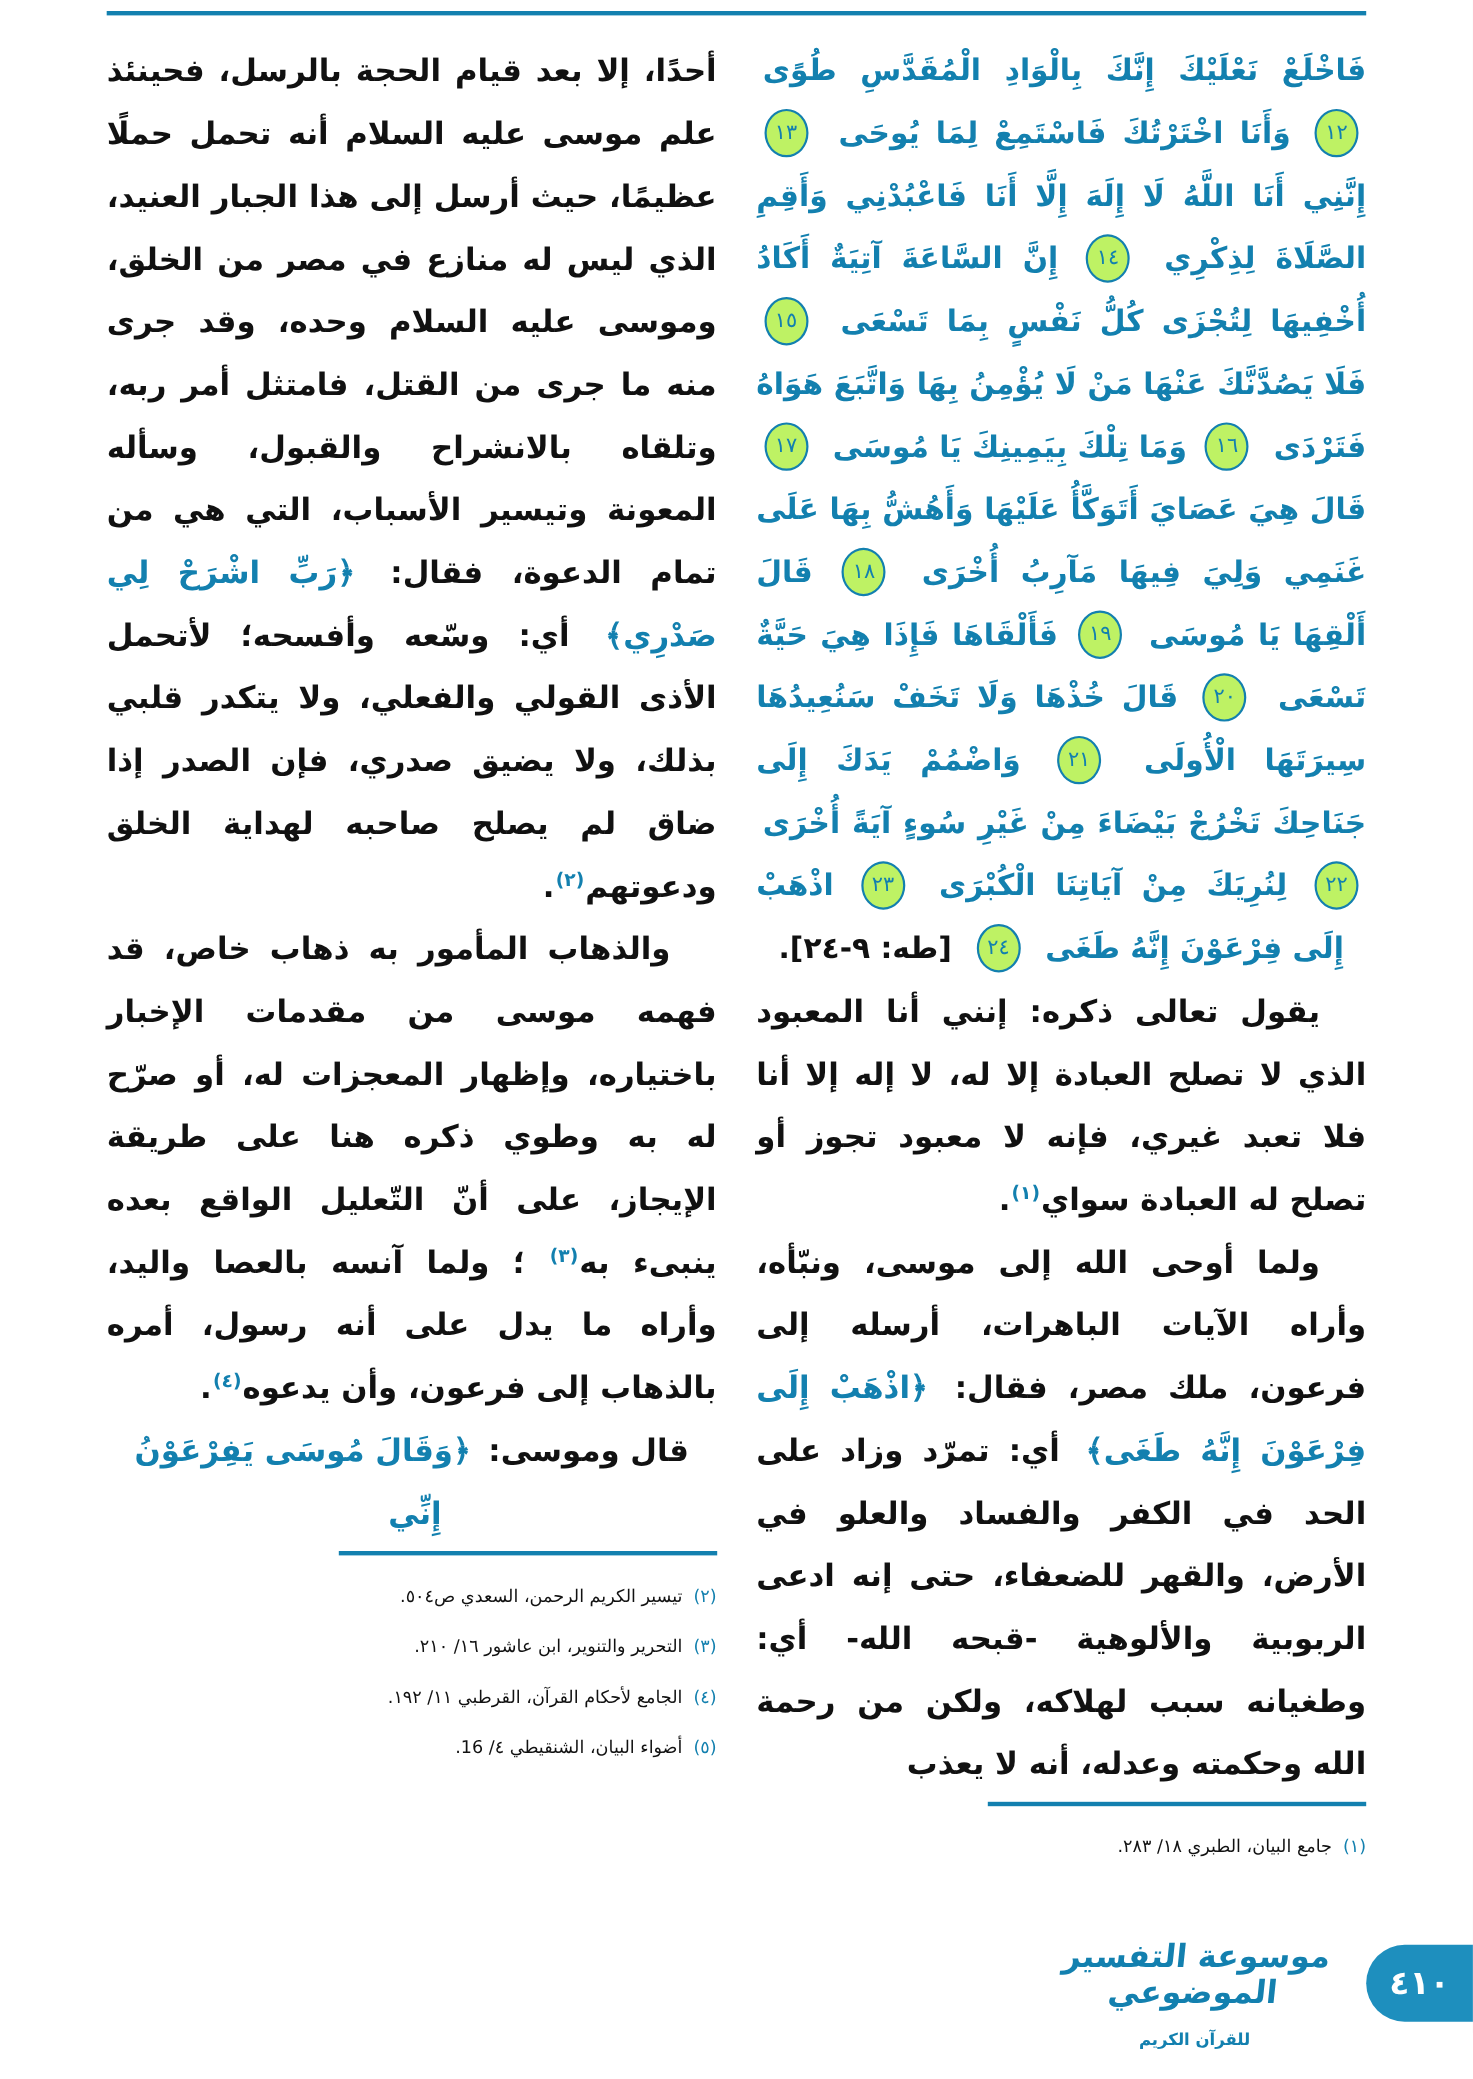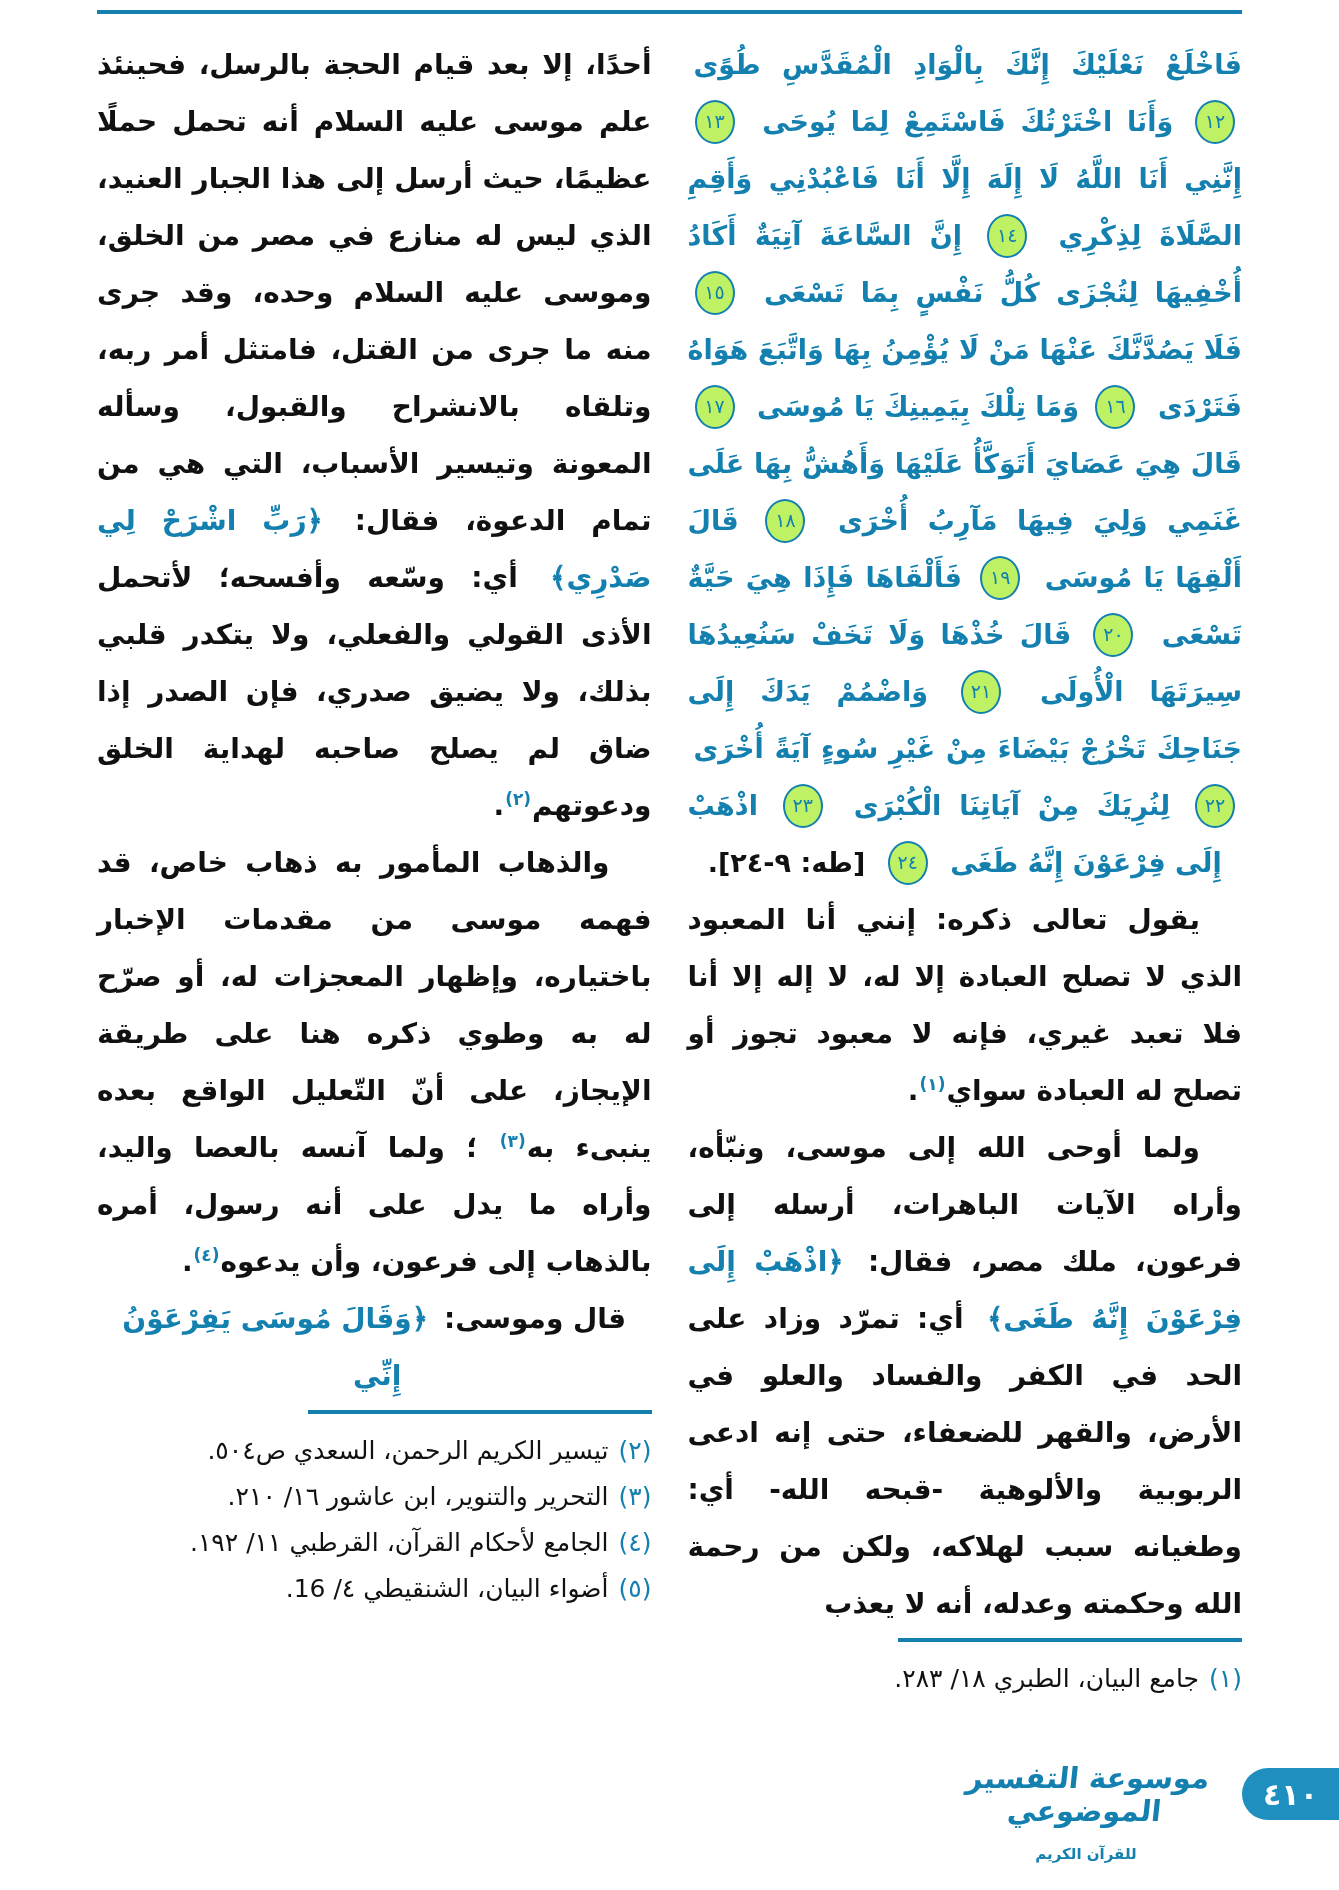--- a/index.html
+++ b/index.html
@@ -46,32 +46,32 @@
   .para.indent { text-indent:42px; }
   .para.centered { text-align:center; text-indent:0; }
   .tok-quran { color:var(--accent); margin:0 6px; font-weight:700; }
   .fn-ref {
     color:var(--accent); font-size:17px; font-weight:700;
     vertical-align:super; line-height:0; margin:0 1px;
   }
   
   .footnotes { margin-top:auto; padding-top:6px; }
   .fn-sep { width:62%; height:3.5px; background:var(--accent); margin-bottom:14px; }
-  .fn-line { font-size:25px; font-weight:400; line-height:46px; text-align:right; }
+  .fn-line { font-size:16px; font-weight:400; line-height:46px; text-align:right; }
   .fn-num { color:var(--accent); margin-left:10px; }
   .fn-text { color:var(--ink); }
   
   .footer-logo {
     position:absolute; top:1762px; right:118px; width:270px;
     text-align:center; color:var(--accent); line-height:1.15;
   }
   .logo-line1 { font-size:29px; font-weight:700; transform:skewX(-6deg); }
   .logo-line2 { font-size:15px; font-weight:700; margin-top:17px; }
   .page-pill {
-    position:absolute; top:1768px; right:0; width:97px; height:52px;
+    position:absolute; top:1768px; right:0; width:97px; height:70px;
     background:var(--pill); border-radius:36px 0 0 36px;
     display:flex; align-items:center; justify-content:center;
     color:#ffffff; font-size:30px; font-weight:700;
   }
 </style>
 </head>
 <body>
 
 <div class="page">
 

